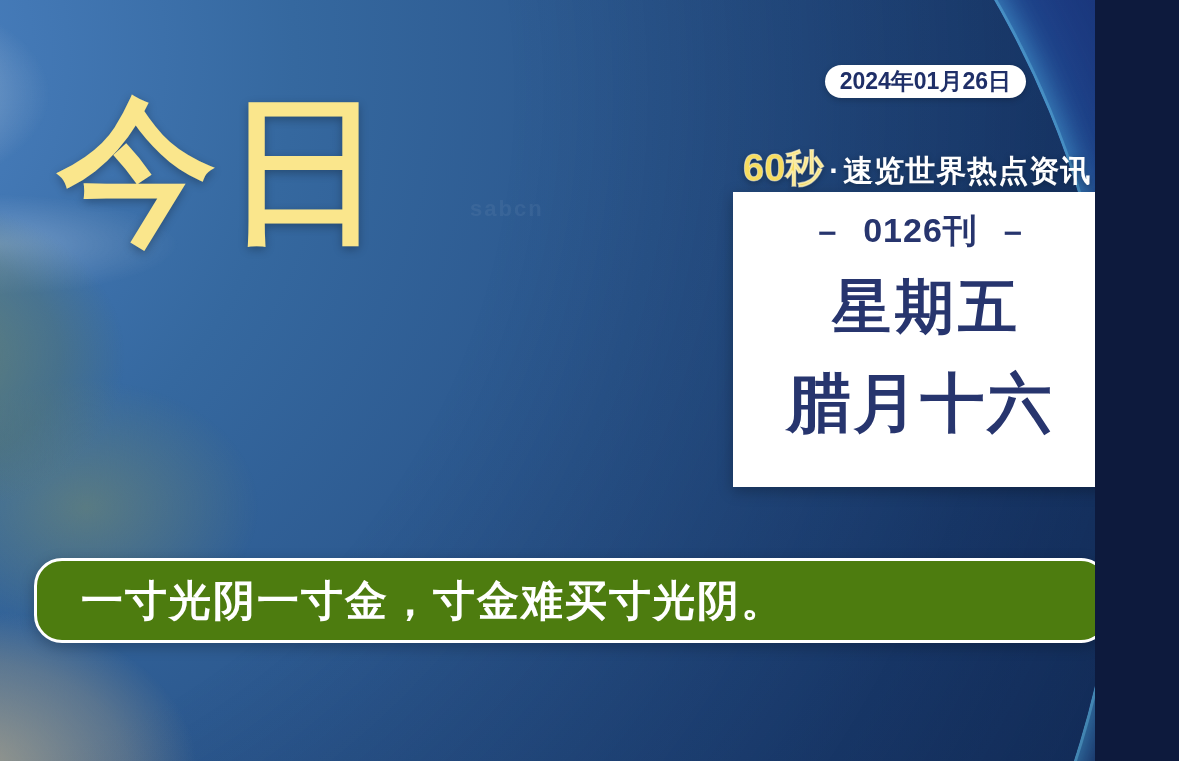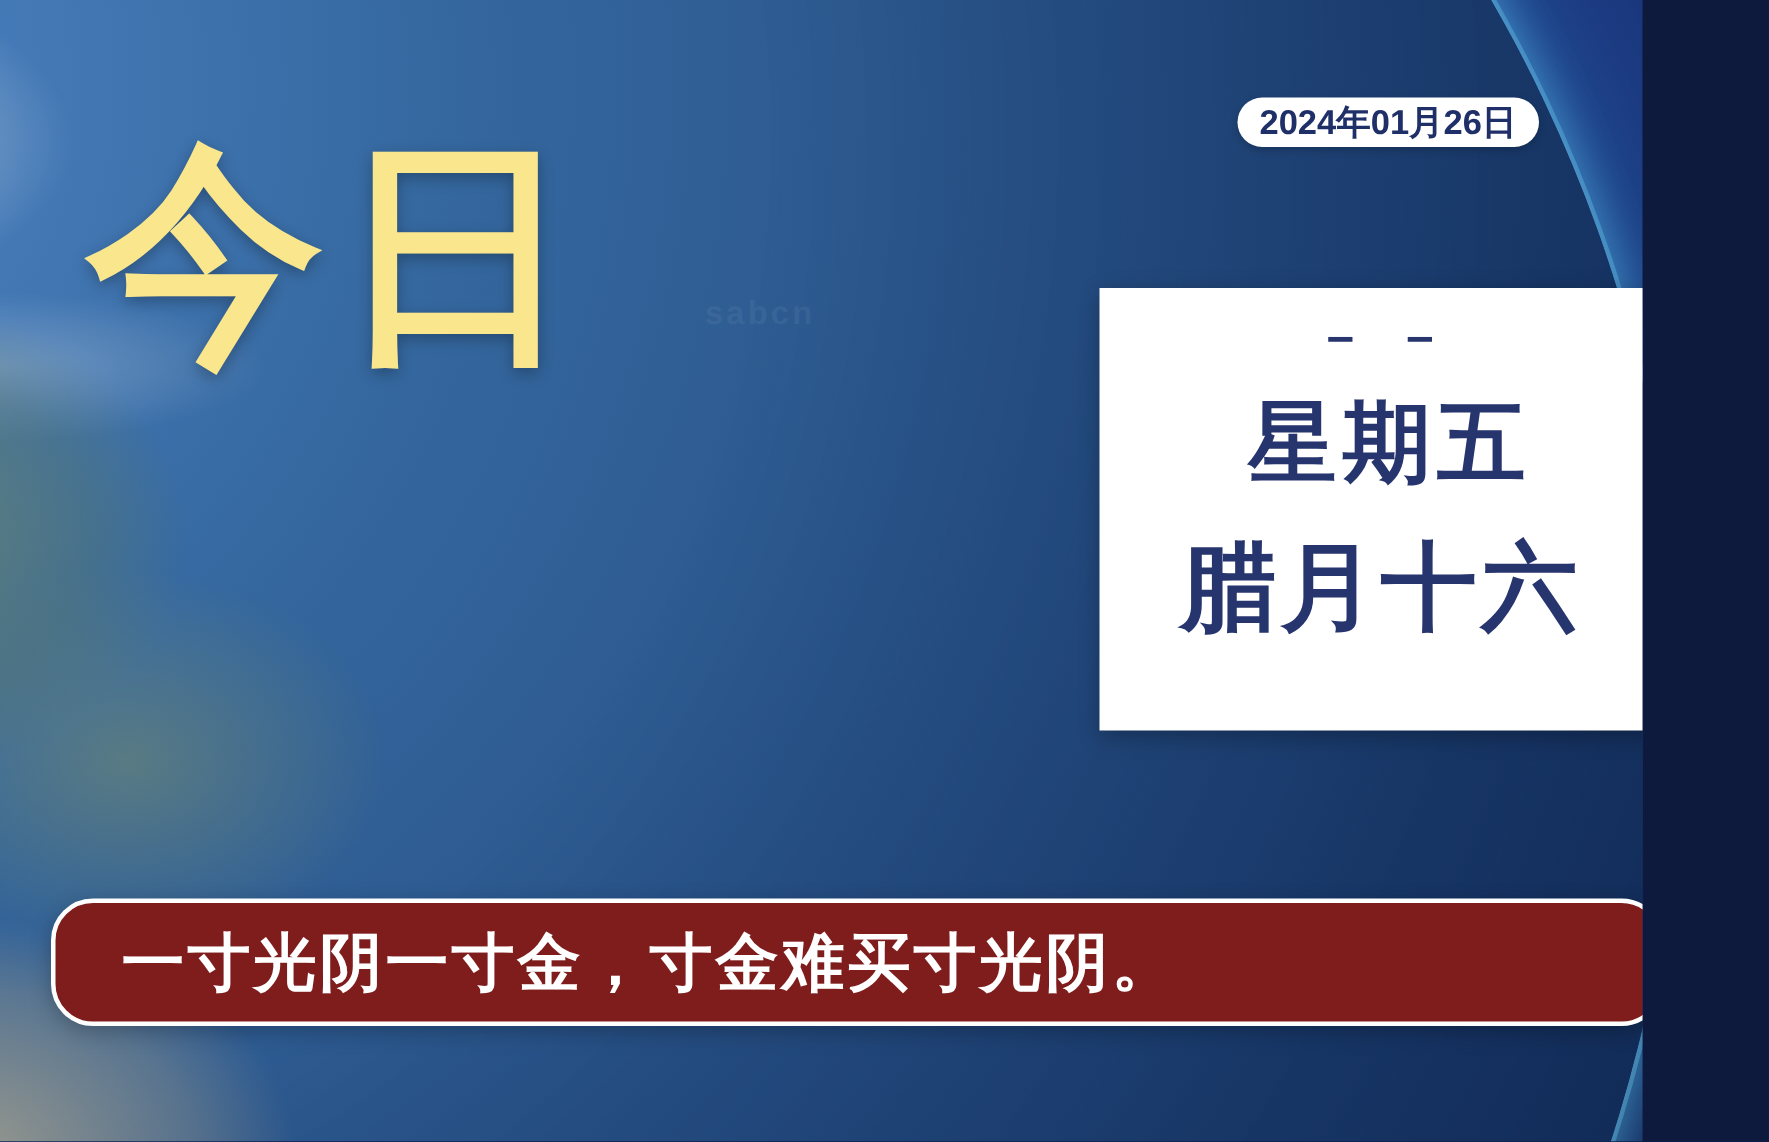--- a/index.html
+++ b/index.html
@@ -294,25 +294,25 @@
     font-size: 64px;
     font-weight: 900;
     letter-spacing: 3px;
     line-height: 1;
   }
 
   
   .proverb {
     position: absolute;
     left: 34px;
-    top: 599px;
+    top: 558px;
     width: 1075px;
     height: 85px;
     box-sizing: border-box;
-    background: #7f1d1d;
+    background: #4d7c0f;
     border: 3px solid #ffffff;
     border-radius: 28px;
     display: flex;
     align-items: center;
     padding-left: 44px;
     color: #ffffff;
     font-size: 42px;
     font-weight: 800;
     letter-spacing: 2px;
     box-shadow: 0 4px 14px rgba(0,0,0,.25);
@@ -336,24 +336,30 @@
   </div>
 
   <div class="watermark">sabcn</div>
 
   <div class="headline">
     <span class="line l1">今日</span>
   </div>
 
   <div class="date-pill">2024年01月26日</div>
 
+  <div class="tagline">
+    <span class="sec">60秒</span>
+    <span class="dot">·</span>
+    <span class="desc">速览世界热点资讯</span>
+  </div>
 
   <div class="info-card">
     <div class="issue-row">
       <span class="dash">－</span>
+      <span>0126刊</span>
       <span class="dash">－</span>
     </div>
     <div class="weekday">星期五</div>
     <div class="lunar">腊月十六</div>
   </div>
 
   <div class="proverb">一寸光阴一寸金，寸金难买寸光阴。</div>
 
 </div>
 

